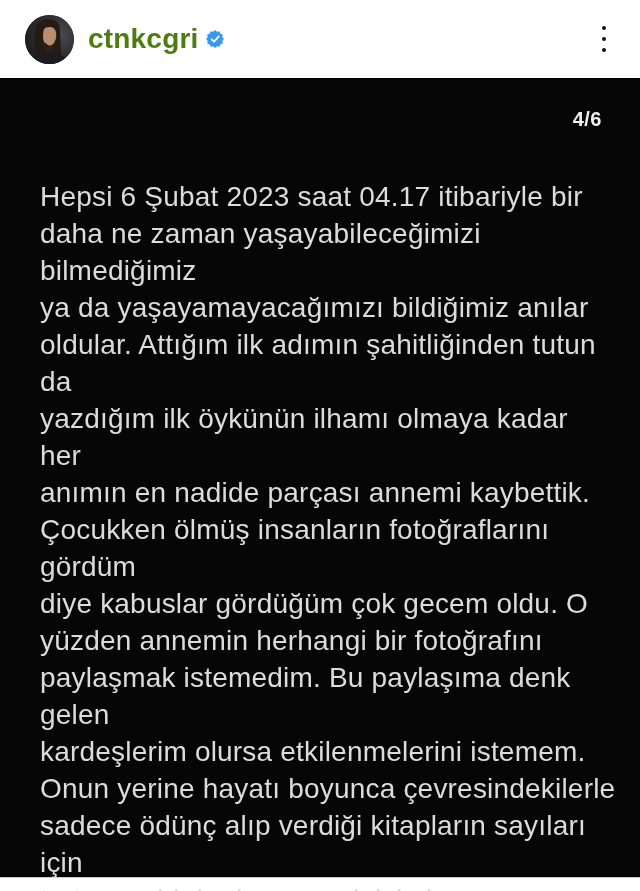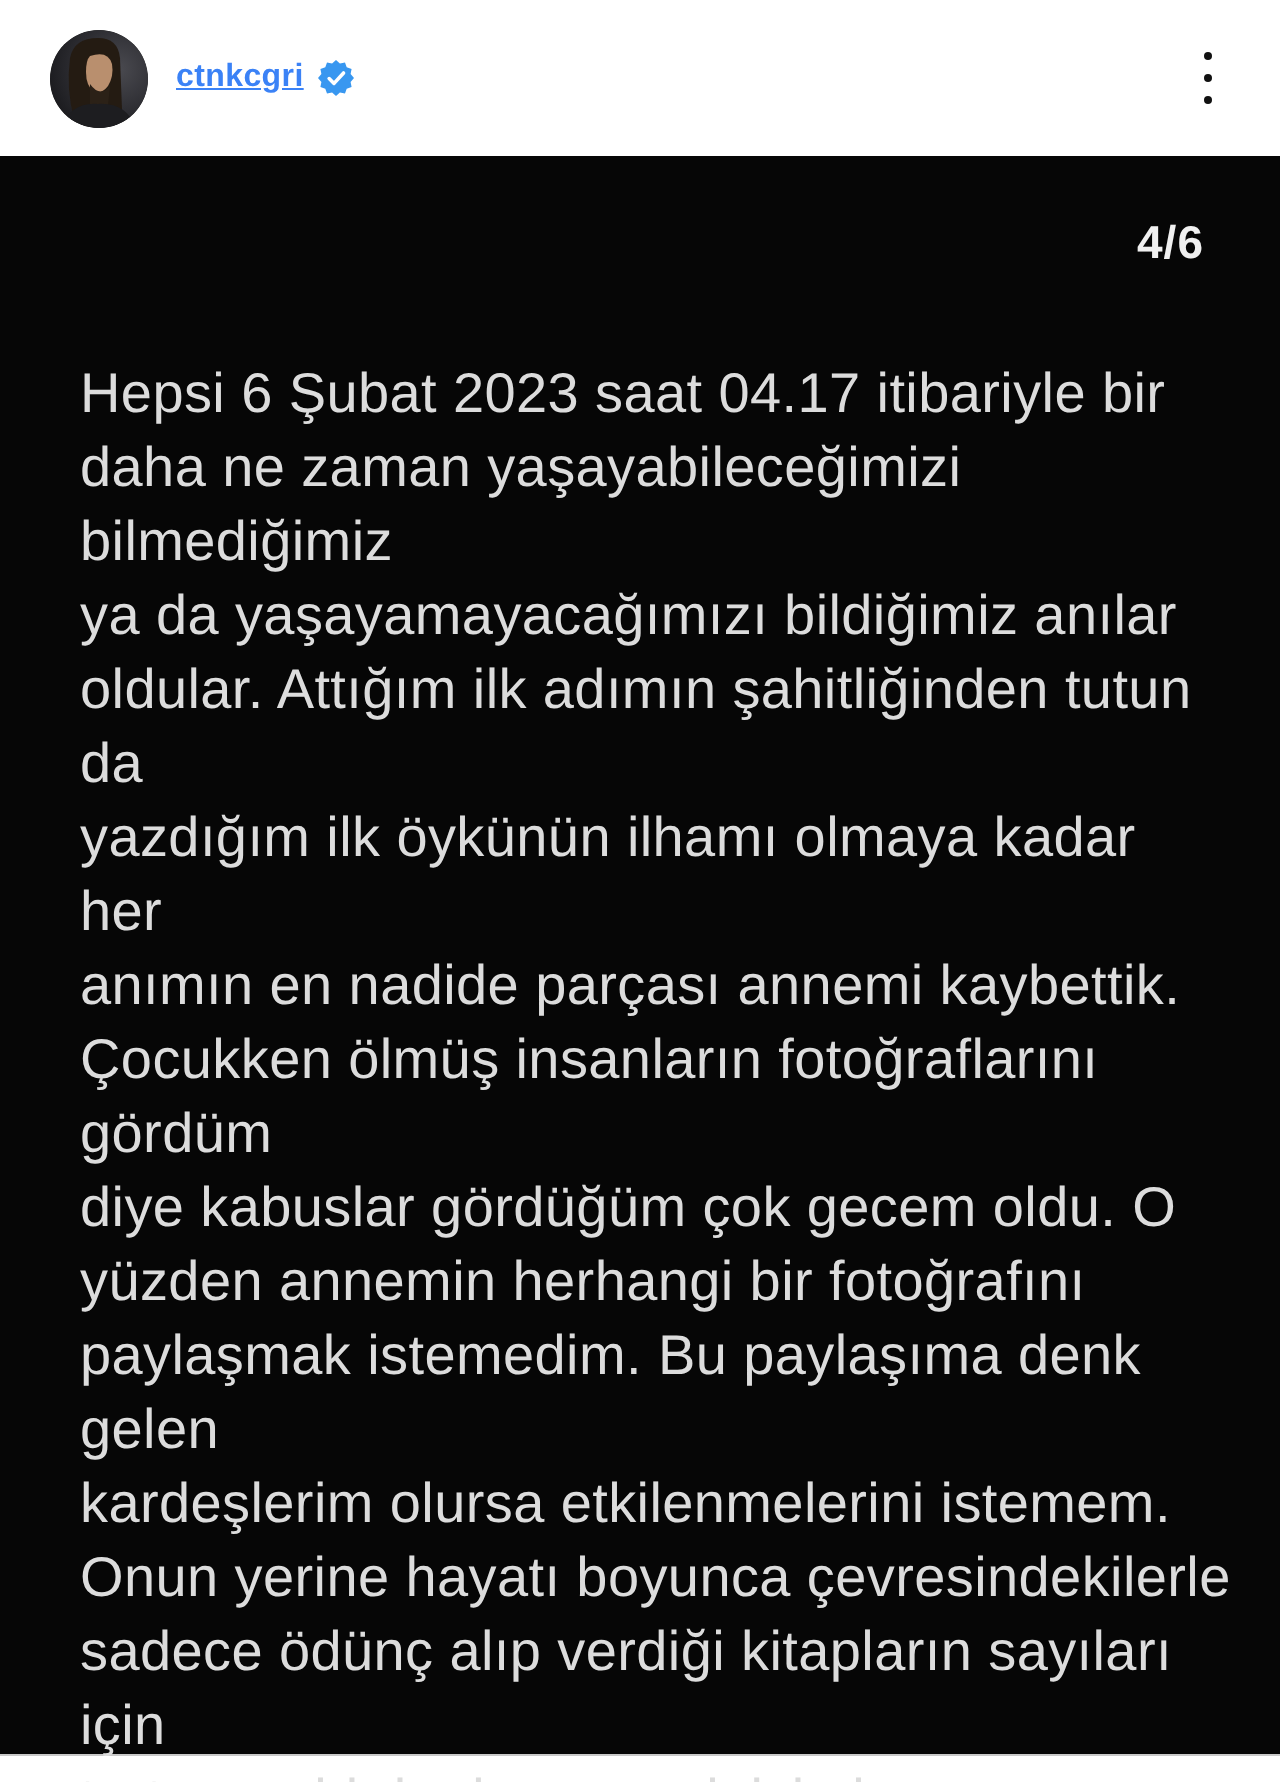--- a/index.html
+++ b/index.html
@@ -14,39 +14,39 @@
     display: flex; align-items: center;
     padding: 0 30px 0 25px; flex: 0 0 auto;
   }
   .avatar-wrap {
     width: 49px; height: 49px; border-radius: 50%;
     overflow: hidden; flex: 0 0 auto; cursor: pointer;
     background: #222;
   }
   .avatar-wrap svg { display: block; }
   .username {
-    margin-left: 14px; font-size: 16px; font-weight: 700;
-    color: #3b82f6; letter-spacing: 0.2px; cursor: pointer; text-decoration: underline;
+    margin-left: 14px; font-size: 28px; font-weight: 700;
+    color: #4d7c0f; letter-spacing: 0.2px; cursor: pointer;
   }
   .verified { margin-left: 7px; width: 18px; height: 18px; display: inline-block; }
   .header-spacer { flex: 1 1 auto; }
   .kebab {
     display: flex; flex-direction: column; align-items: center;
     gap: 7px; padding: 6px 4px; cursor: pointer; border: none; background: transparent;
   }
   .kebab .dot { width: 4px; height: 4px; border-radius: 50%; background: #111; }
 
   
   .media {
     position: relative; width: 640px; height: 799px;
     background: #060606; flex: 0 0 auto;
   }
   .page-indicator {
     position: absolute; top: 30px; right: 38px;
-    color: #f0f0f0; font-size: 23px; font-weight: 600;
+    color: #f0f0f0; font-size: 20px; font-weight: 600;
     letter-spacing: 0.5px;
   }
   .caption {
     position: absolute; top: 100px; left: 40px; right: 24px;
     color: #dcdcdc; font-size: 28px; line-height: 37px;
     font-weight: 400; letter-spacing: 0.2px;
     white-space: pre-line;
   }
 
   

